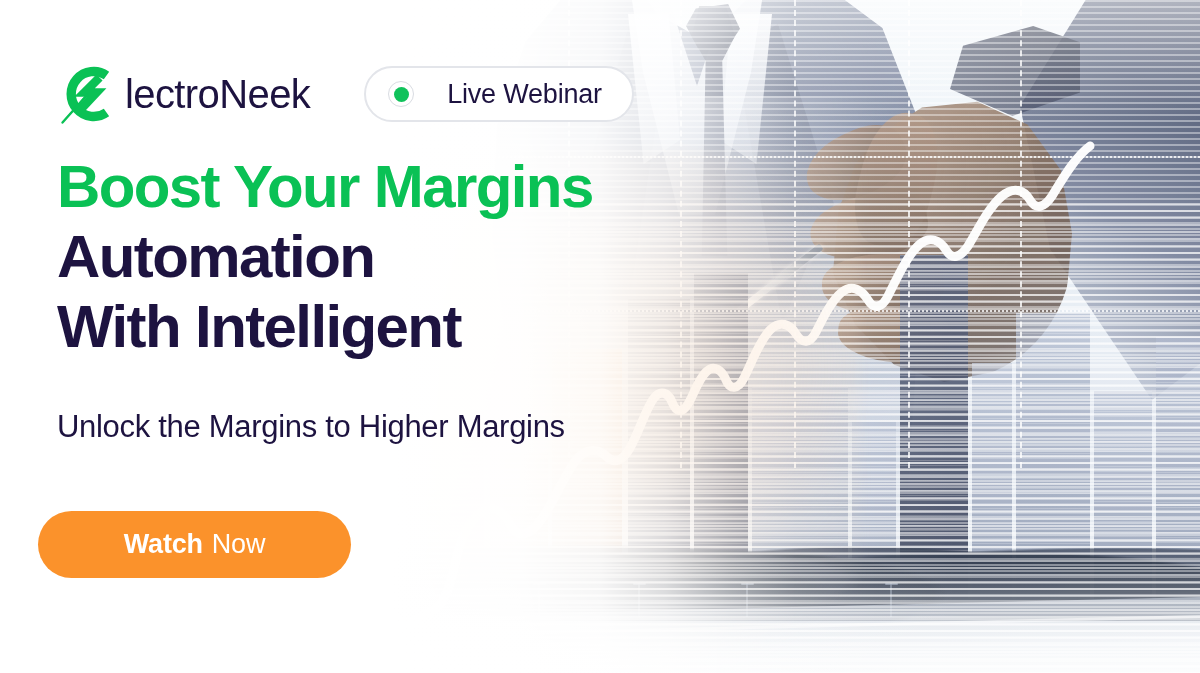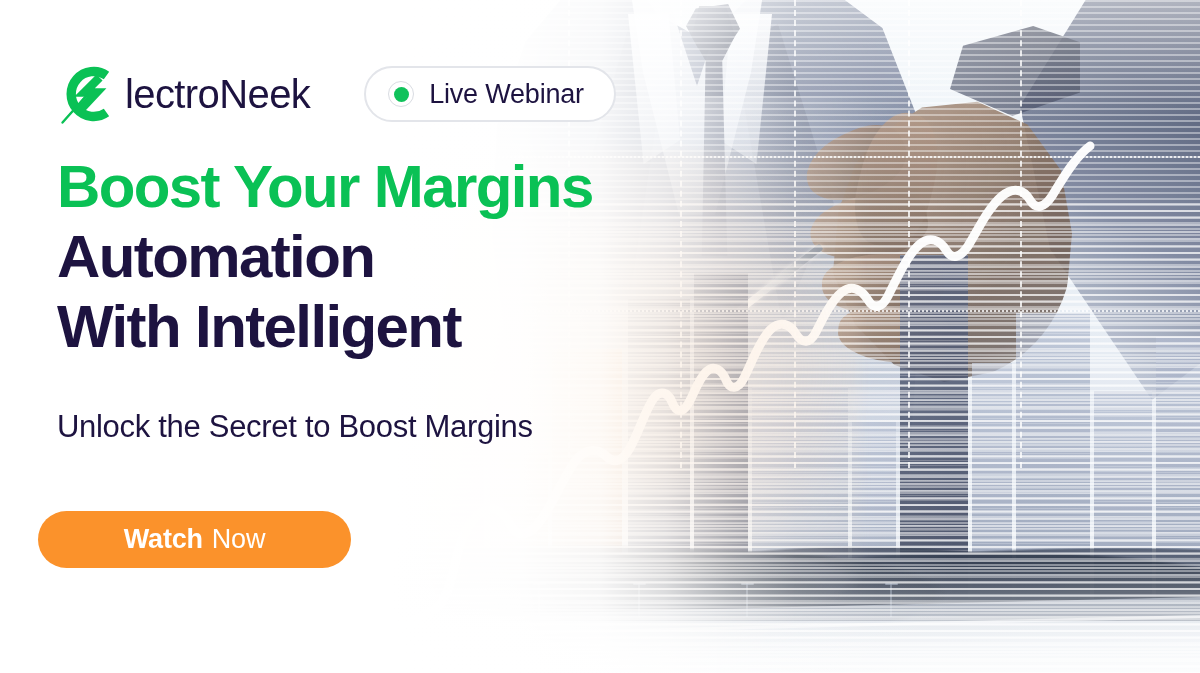--- a/index.html
+++ b/index.html
@@ -348,21 +348,21 @@
     font-weight: 400;
     letter-spacing: -0.6px;
     color: #1d1340;
     line-height: 1;
     white-space: nowrap;
   }
 
   .badge {
     display: flex;
     align-items: center;
-    gap: 15px;
+    gap: 33px;
     height: 56px;
     padding: 0 30px 0 22px;
     border: 2px solid #e3e5ea;
     border-radius: 28px;
     background: #ffffff;
   }
   .badge-dot-ring {
     width: 26px; height: 26px;
     border: 1.5px solid #d9dce2;
     border-radius: 50%;
@@ -398,21 +398,21 @@
     font-size: 31px;
     font-weight: 400;
     color: #1d1340;
     letter-spacing: -0.3px;
     white-space: nowrap;
   }
 
   .cta {
     position: absolute;
     left: 38px; top: 511px;
-    width: 313px; height: 57px;
+    width: 313px; height: 67px;
     border: none;
     border-radius: 37px;
     background: #fb922b;
     color: #ffffff;
     font-family: "Liberation Sans", sans-serif;
     font-size: 27px;
     letter-spacing: -0.2px;
     cursor: pointer;
     display: flex; align-items: center; justify-content: center;
     gap: 9px;
@@ -537,21 +537,21 @@
       </div>
 
     </div>
 
     <h1 class="headline">
       <span class="hl-accent">Boost Your Margins</span>
       <span class="hl-line">Automation</span>
       <span class="hl-line">With Intelligent</span>
     </h1>
 
-    <p class="subhead">Unlock the Secret to Boost Margins</p>
+    <p class="subhead">Unlock the Margins to Higher Margins</p>
 
     <button class="cta">
       <span class="cta-strong">Watch</span>
       <span class="cta-light">Now</span>
     </button>
 
   </div>
 </div>
 
 </body></html>

